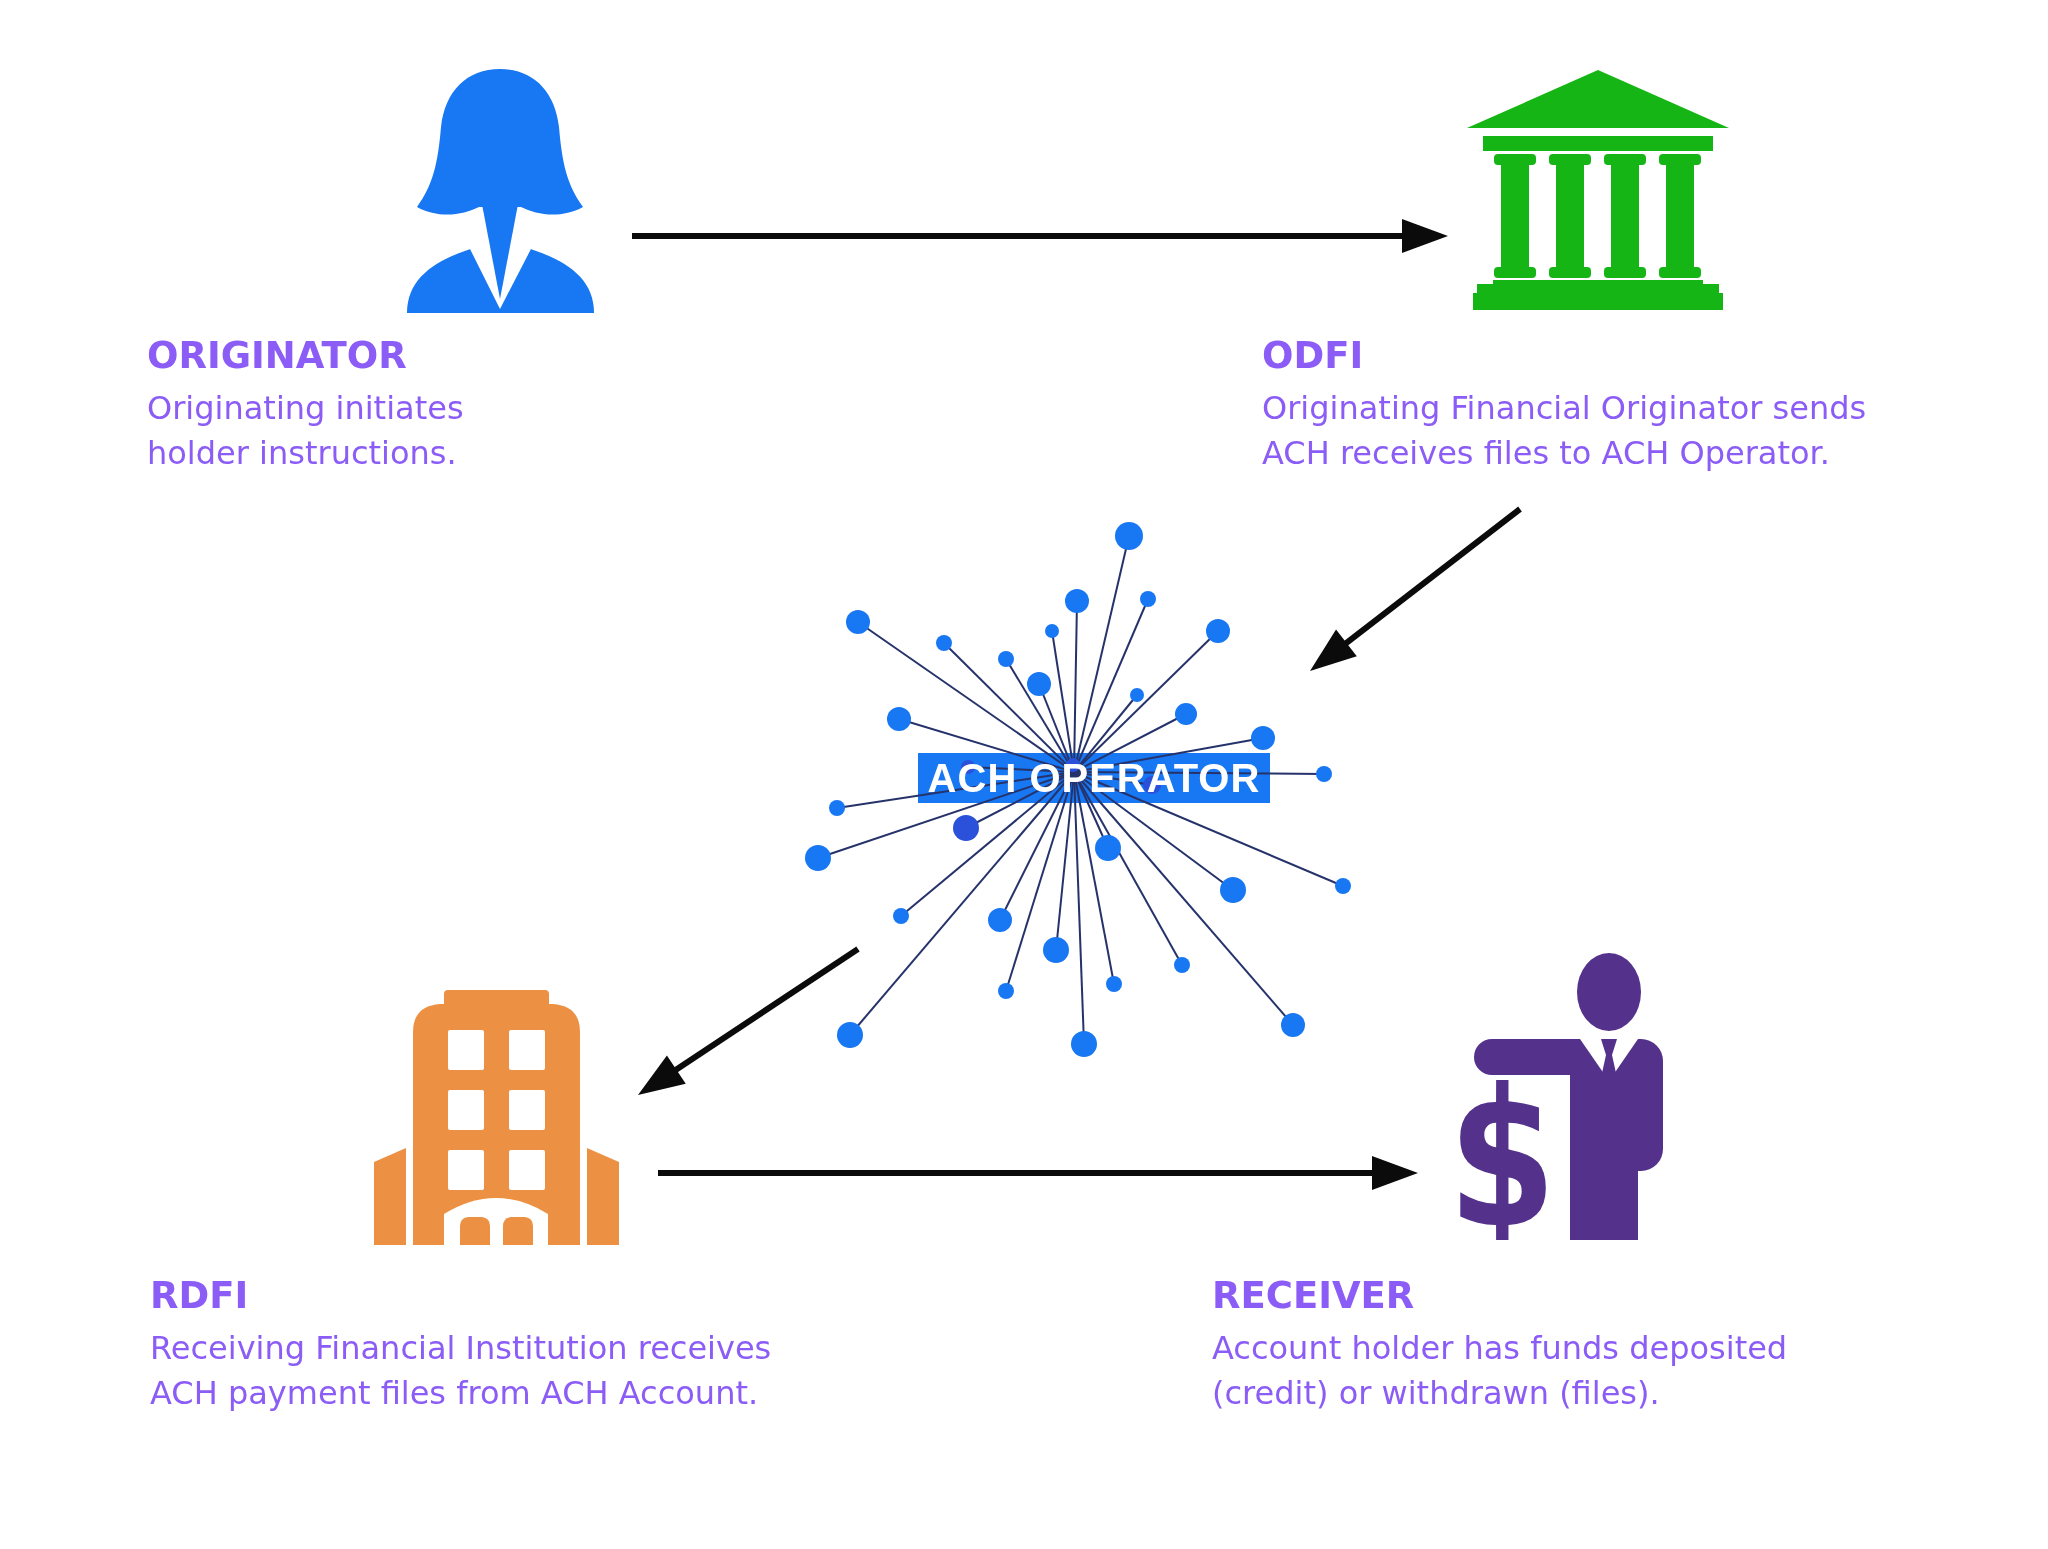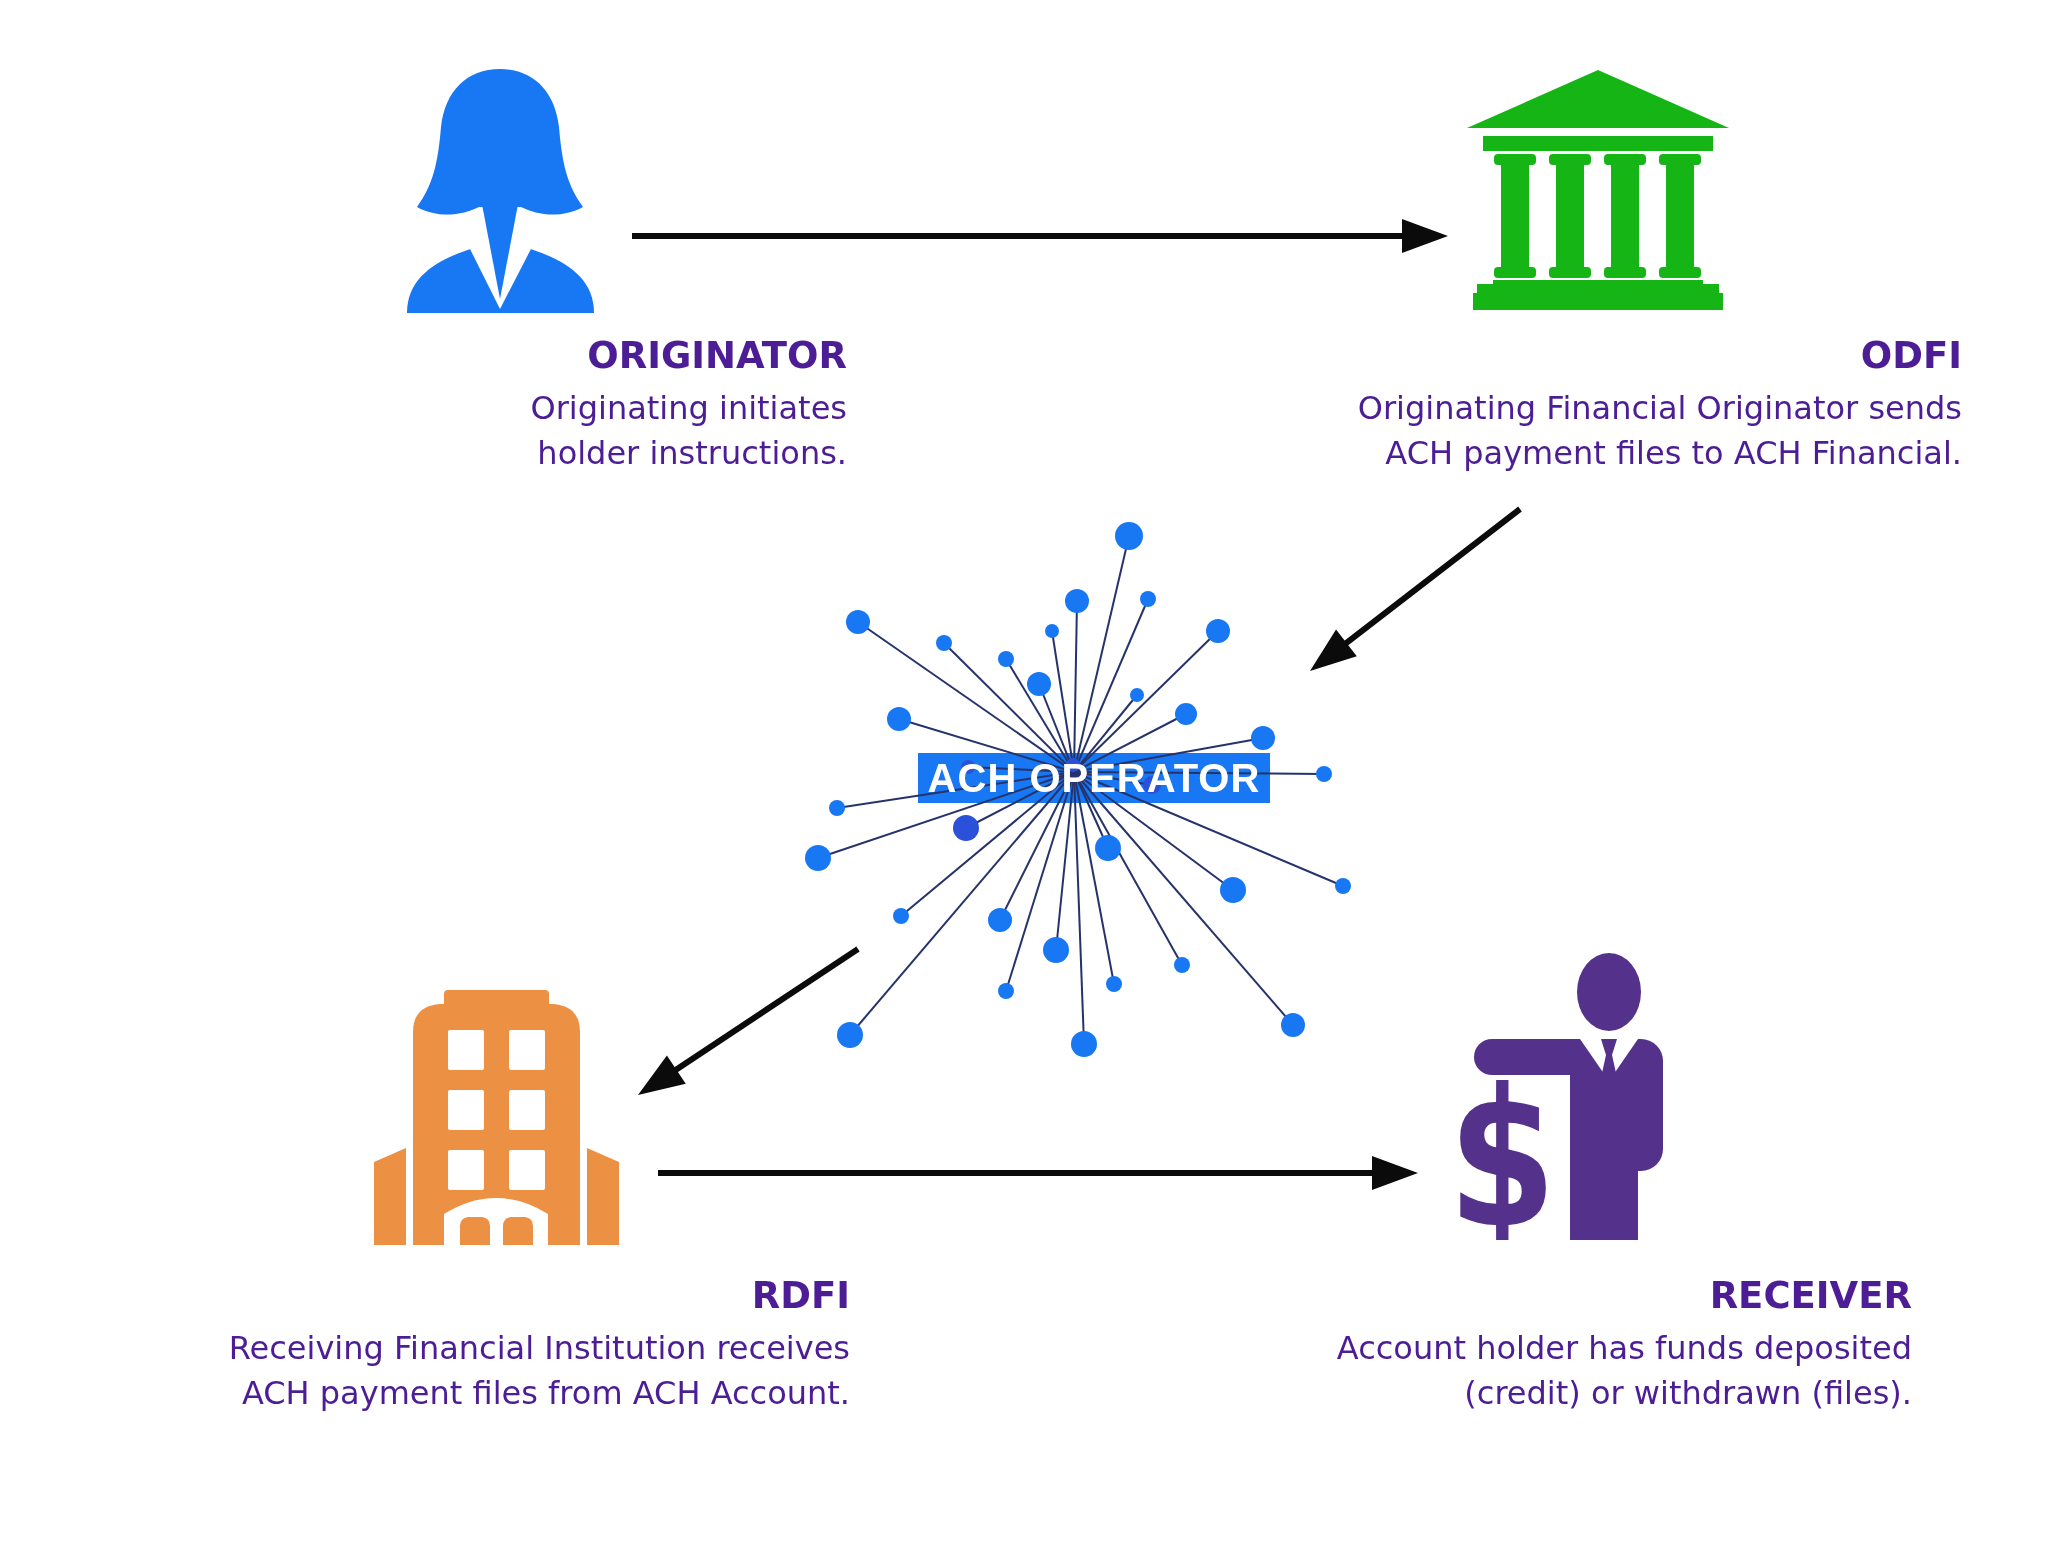--- a/index.html
+++ b/index.html
@@ -1,19 +1,19 @@
 <!DOCTYPE html>
 <html><head>
 <meta charset="utf-8">
 <style>
   html,body{margin:0;padding:0;background:#ffffff;}
   .stage{position:relative;width:2048px;height:1549px;background:#ffffff;overflow:hidden;
          font-family:"DejaVu Sans",sans-serif;}
   .icon{position:absolute;}
-  .node-label{position:absolute;text-align:right;color:#4c1d95;}
+  .node-label{position:absolute;text-align:left;color:#8b5cf6;}
   .node-title{font-family:"DejaVu Sans",sans-serif;font-weight:700;font-size:37px;line-height:48px;}
   .node-desc{margin-top:6px;font-size:32px;line-height:45px;font-weight:400;}
   .overlay{position:absolute;left:0;top:0;width:2048px;height:1549px;pointer-events:none;}
   .ach-text{font-family:"Liberation Sans",sans-serif;font-weight:700;font-size:40px;letter-spacing:1px;}
 </style>
 </head>
 <body>
 
 <div class="stage">
 
@@ -181,21 +181,21 @@
     <div class="node-desc">
       <div>Originating initiates</div>
       <div>holder instructions.</div>
     </div>
   </div>
 
   <div class="node-label" style="left:1262px;top:332px;width:700px">
     <div class="node-title">ODFI</div>
     <div class="node-desc">
       <div>Originating Financial Originator sends</div>
-      <div>ACH payment files to ACH Financial.</div>
+      <div>ACH receives files to ACH Operator.</div>
     </div>
   </div>
 
   <div class="node-label" style="left:150px;top:1272px;width:700px">
     <div class="node-title">RDFI</div>
     <div class="node-desc">
       <div>Receiving Financial Institution receives</div>
       <div>ACH payment files from ACH Account.</div>
     </div>
   </div>

